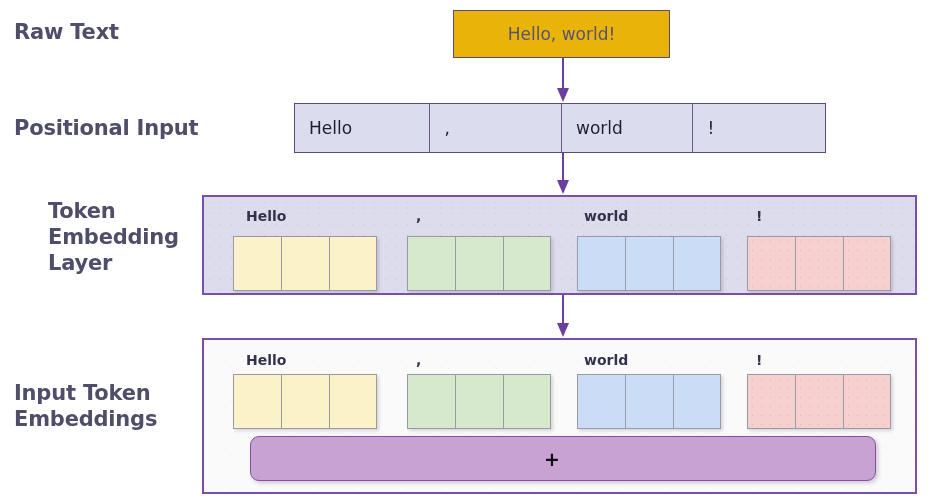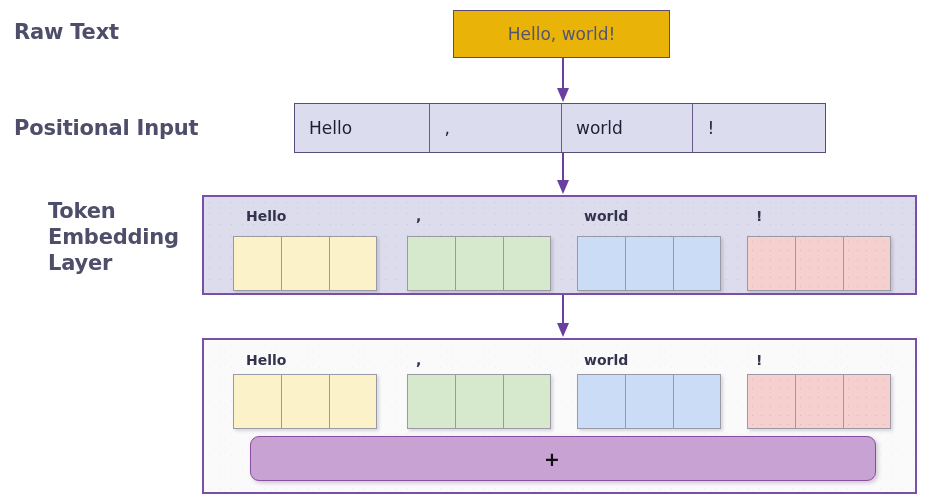--- a/index.html
+++ b/index.html
@@ -199,20 +199,22 @@
 <div class="stage">
 
   <div class="row-label" id="label-raw-text">Raw Text</div>
 
   <div class="row-label" id="label-tokenized">Positional Input</div>
 
   <div class="row-label" id="label-token-embed">Token
 Embedding
 Layer</div>
 
+  <div class="row-label" id="label-input-embed">Input Token
+Embeddings</div>
 
   <div id="raw-text-box">
     <span class="rt-text">Hello, world!</span>
   </div>
 
   <div class="arrow" id="arrow-1">
     <svg width="16" height="45" viewBox="0 0 16 45" xmlns="http://www.w3.org/2000/svg">
       <line x1="8" y1="0" x2="8" y2="34" stroke="#6b3fa0" stroke-width="2"></line>
       <polygon points="8,44 2,30 14,30" fill="#6b3fa0"></polygon>
     </svg>

